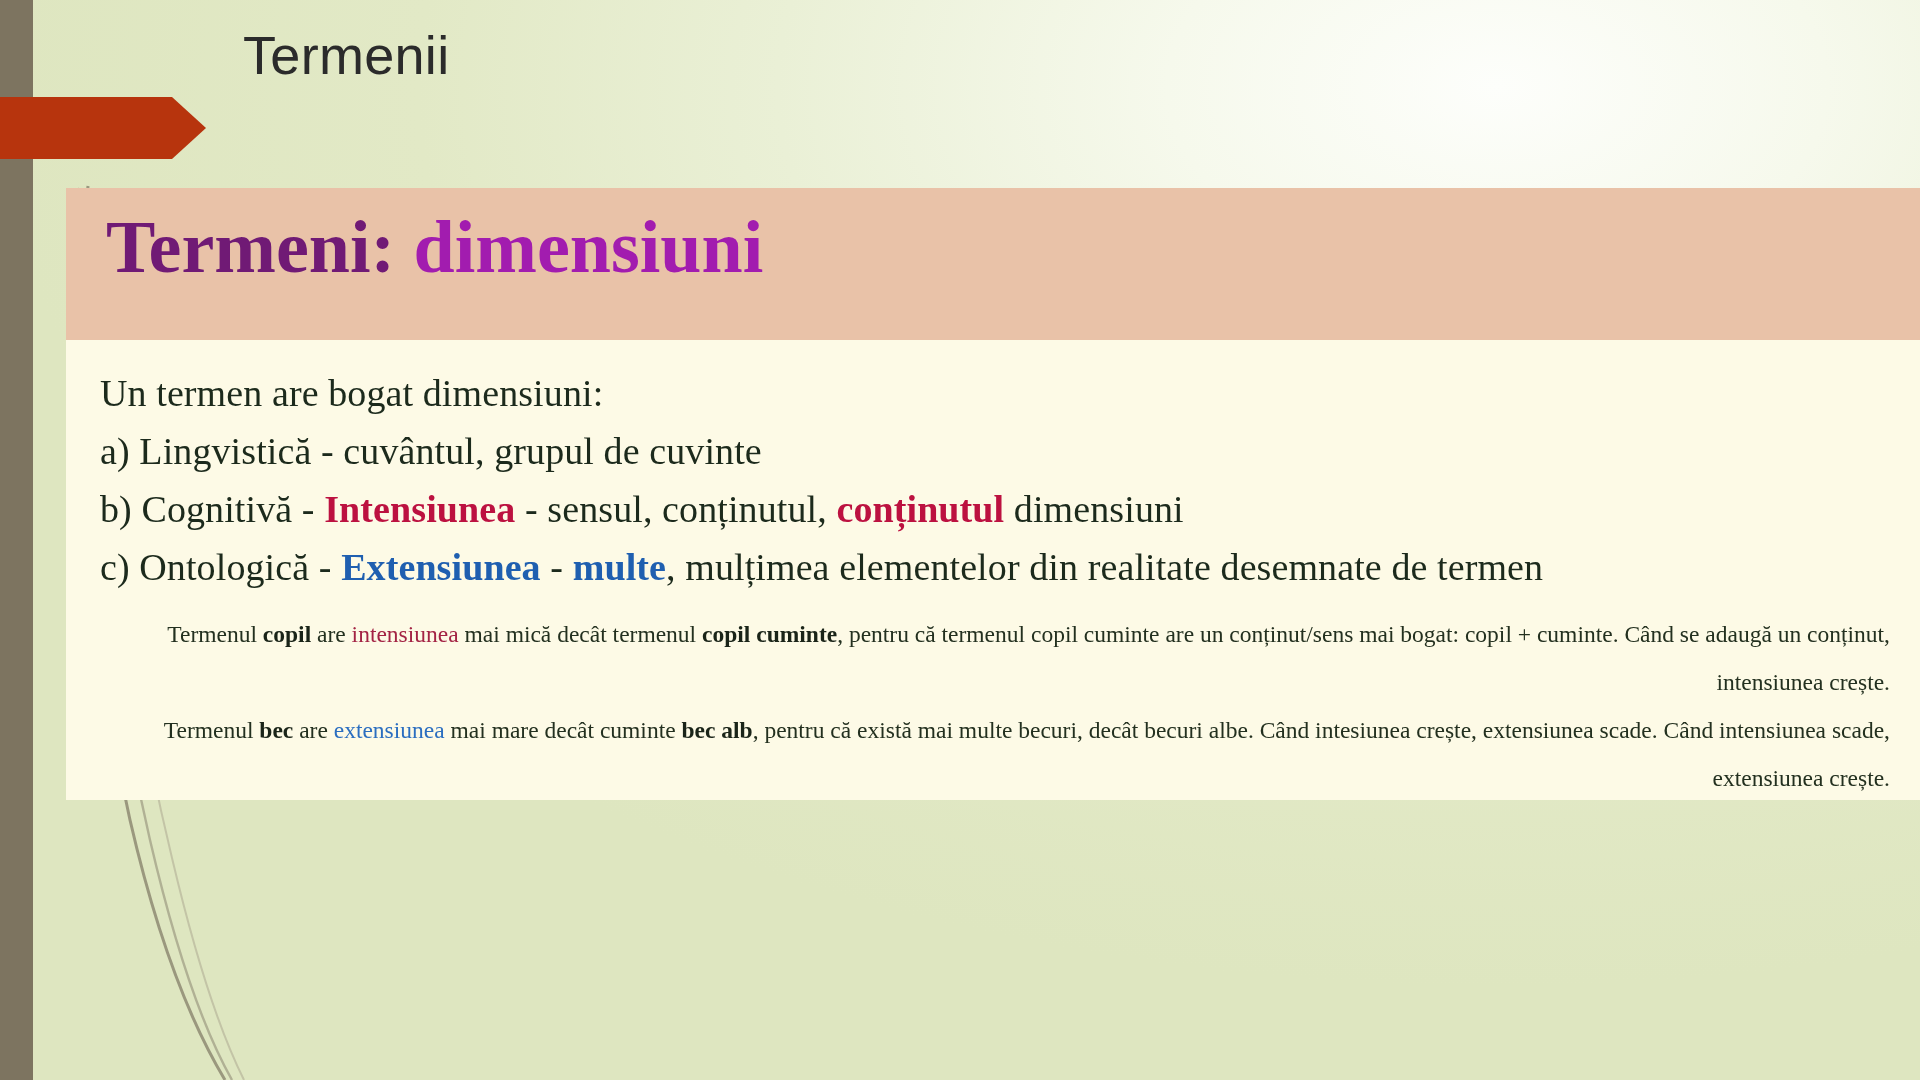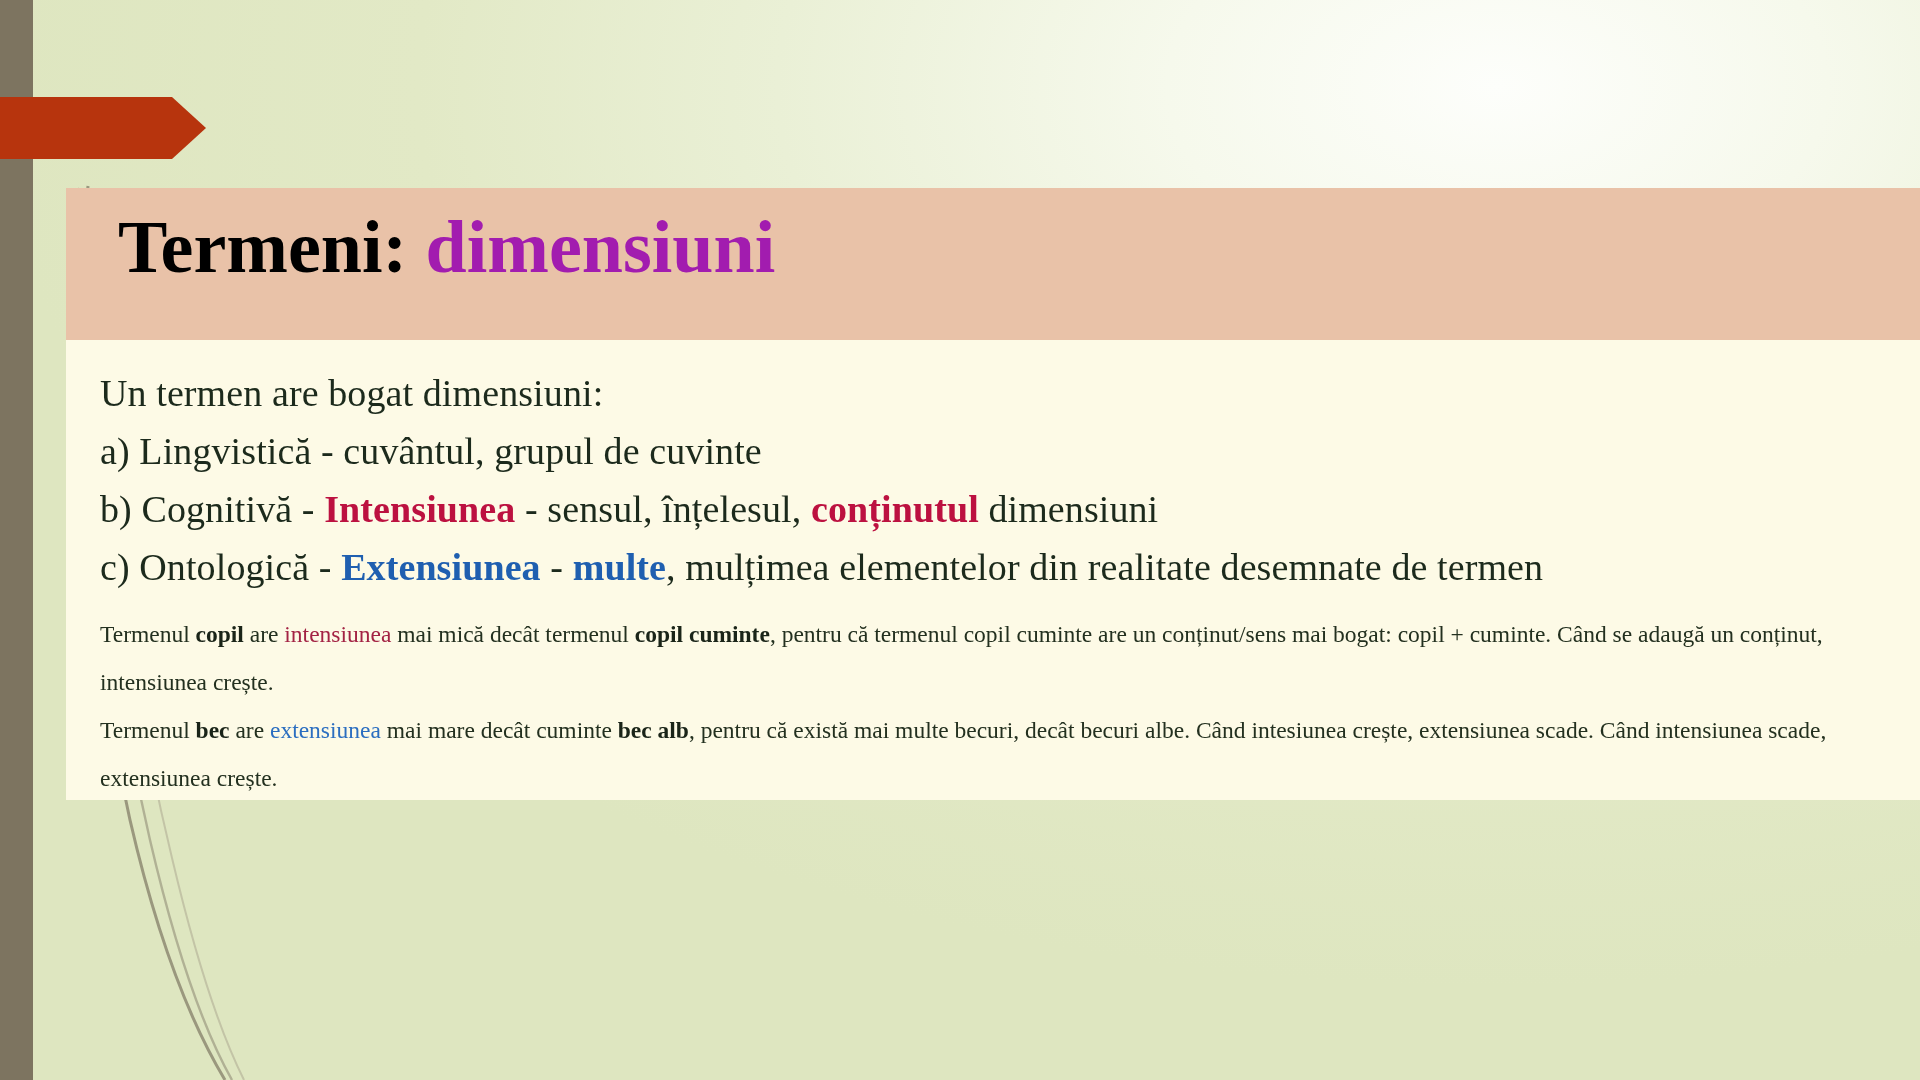--- a/index.html
+++ b/index.html
@@ -86,21 +86,21 @@
   #card-title {
     position: absolute;
     left: 40px;
     top: 17px;
     font-family: "Liberation Serif", serif;
     font-weight: bold;
     font-size: 74px;
     line-height: 1.15;
     white-space: nowrap;
   }
-  #card-title .t-red   { color: #000000; margin-left: 12px; }
+  #card-title .t-red   { color: #701a75; }
   #card-title .t-green { color: #a21caf; }
 
   #card-body {
     position: relative;
     padding: 24px 0 0 34px;
   }
 
   .big-line {
     font-family: "Liberation Serif", serif;
     font-size: 38px;
@@ -118,20 +118,21 @@
     font-weight: bold;
   }
 
   #small-block {
     margin-top: 14px;
     font-family: "Liberation Serif", serif;
     font-size: 23.5px;
     line-height: 48px;
     color: #23301f;
     max-width: 1790px;
+    text-align: right;
   }
   #small-block p { margin: 0; }
   #small-block b { font-weight: bold; color: #1a2418; }
   #small-block .sm-red  { color: #a32344; }
   #small-block .sm-blue { color: #2b6ec0; }
 </style>
 </head>
 <body>
 
 <div id="slide">
@@ -143,41 +144,42 @@
     <path d="M 78 188 C 92 230, 100 262, 108 292" fill="none" stroke="#8e8a72" stroke-width="2.2" opacity="0.9"></path>
     <path d="M 176 210 C 190 244, 202 272, 214 300" fill="none" stroke="#a8a58d" stroke-width="2" opacity="0.55"></path>
   </svg>
 
   <div id="left-bar"></div>
 
   <svg id="arrow-banner" viewBox="0 0 206 62" preserveAspectRatio="none">
     <polygon points="0,0 172,0 206,31 172,62 0,62" fill="#b7340d"></polygon>
   </svg>
 
+  <div id="slide-title">Termenii</div>
 
   <div id="content-card">
 
     <div id="card-header">
       <div id="card-title">
         <span class="t-red">Termeni:</span><span class="t-green"> dimensiuni</span>
       </div>
     </div>
 
     <div id="card-body">
 
       <div class="big-line">
         <span>Un termen are bogat dimensiuni:</span>
       </div>
 
       <div class="big-line">
         <span>a) Lingvistică - cuvântul, grupul de cuvinte</span>
       </div>
 
       <div class="big-line">
-        <span>b) Cognitivă - </span><span class="em-red">Intensiunea</span><span> - sensul, înțelesul, </span><span class="em-red">conținutul</span><span> dimensiuni</span>
+        <span>b) Cognitivă - </span><span class="em-red">Intensiunea</span><span> - sensul, conținutul, </span><span class="em-red">conținutul</span><span> dimensiuni</span>
       </div>
 
       <div class="big-line">
         <span>c) Ontologică - </span><span class="em-blue">Extensiunea</span><span> - </span><span class="em-blue">multe</span><span>, mulțimea elementelor din realitate desemnate de termen</span>
       </div>
 
       <div id="small-block">
         <p><span>Termenul </span><b>copil</b><span> are </span><span class="sm-red">intensiunea</span><span> mai mică decât termenul </span><b>copil cuminte</b><span>, pentru că termenul copil cuminte are un conținut/sens mai bogat: copil + cuminte. Când se adaugă un conținut, intensiunea crește.</span></p>
 
         <p><span>Termenul </span><b>bec</b><span> are </span><span class="sm-blue">extensiunea</span><span> mai mare decât cuminte </span><b>bec alb</b><span>, pentru că există mai multe becuri, decât becuri albe. Când intesiunea crește, extensiunea scade. Când intensiunea scade, extensiunea crește.</span></p>

